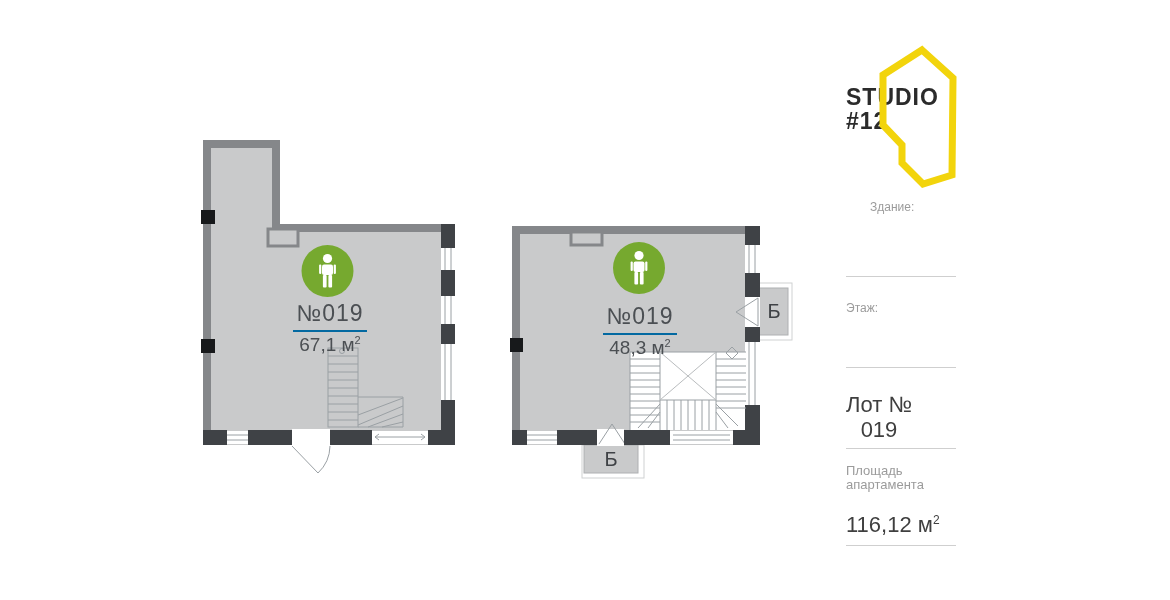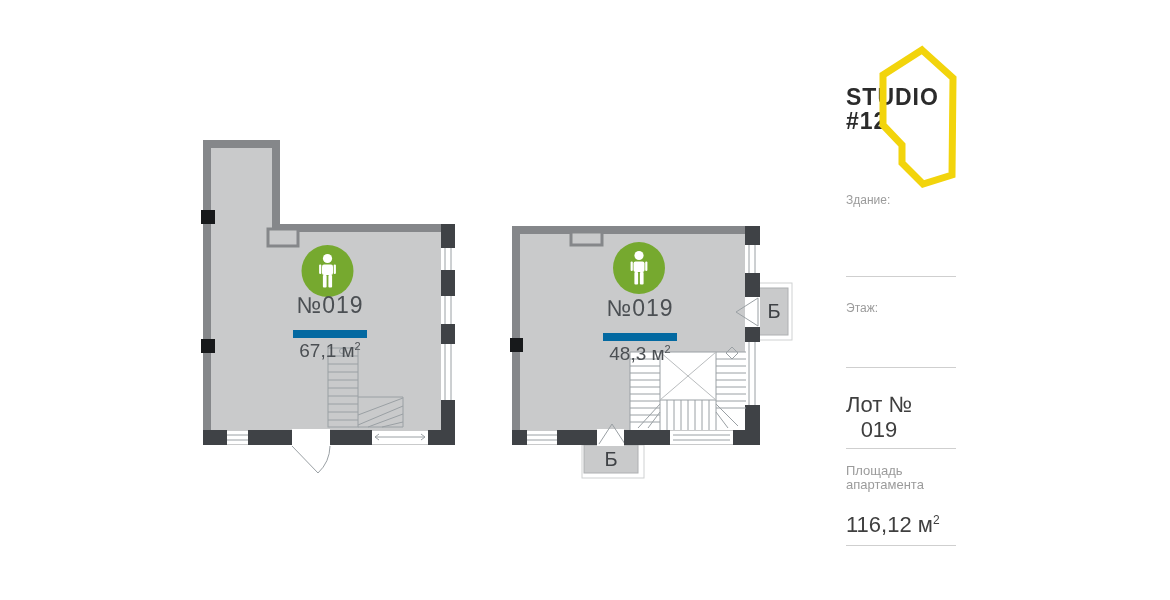--- a/index.html
+++ b/index.html
@@ -20,21 +20,21 @@
   .notch{fill:#c9cacb;stroke:#85878a;stroke-width:3;}
   .blackmark{fill:#17191b;}
   .greenbadge{fill:#76a92f;}
   .white{fill:#ffffff;}
   .balc{fill:#c9cacb;stroke:#aeb0b2;stroke-width:1;}
   .balcframe{fill:#ffffff;stroke:#cfd1d2;stroke-width:1;}
 
   
   .plan-label{position:absolute;text-align:center;color:#4b4f53;z-index:5;}
   .plan-number{display:inline-block;font-size:23px;letter-spacing:1px;
-    border-bottom:8px solid #0369a1;padding:0 3px 13px 3px;line-height:1.0;}
+    border-bottom:2px solid #0369a1;padding:0 3px 5px 3px;line-height:1.0;margin-top:8px;}
   .plan-area{font-size:19px;margin-top:3px;line-height:1.0;}
   .plan-area sup{font-size:11px;}
   .balcony-label{position:absolute;text-align:center;font-size:20px;color:#3f4246;z-index:5;}
 
   
   .logo-title{position:absolute;left:846px;top:86px;font-size:23px;font-weight:bold;
     color:#2b2b2b;letter-spacing:1px;line-height:1.0;}
   .logo-sub{position:absolute;left:846px;top:110px;font-size:23px;font-weight:bold;
     color:#2b2b2b;letter-spacing:1px;line-height:1.0;}
   .side-label{position:absolute;left:846px;font-size:12px;color:#9b9b9b;line-height:1.1;}
@@ -244,21 +244,21 @@
 
   <div class="balcony-label" style="left:760px;top:300px;width:28px;">Б</div>
   <div class="balcony-label" style="left:584px;top:448px;width:54px;">Б</div>
 
   <div class="logo-title">STUDIO</div>
   <div class="logo-sub">#12</div>
   <svg class="abs" style="left:872px;top:38px;" width="92" height="155" viewBox="0 0 92 155">
     <polygon points="50,12 81,40 80,137 51,146 30,125 30,107 11,87 11,37" fill="none" stroke="#f2d40c" stroke-width="7" stroke-linejoin="miter"></polygon>
   </svg>
 
-  <div class="side-label" style="top:194px;">Здание:</div>
+  <div class="side-label" style="top:201px;margin-left:24px;">Здание:</div>
   <div class="divider" style="top:276px;"></div>
 
   <div class="side-label" style="top:302px;">Этаж:</div>
   <div class="side-value" style="top:317px;">
   </div>
   <div class="divider" style="top:367px;"></div>
 
   <div class="side-value" style="top:393px;text-align:center;">
     <div>Лот №</div>
     <div>019</div>

